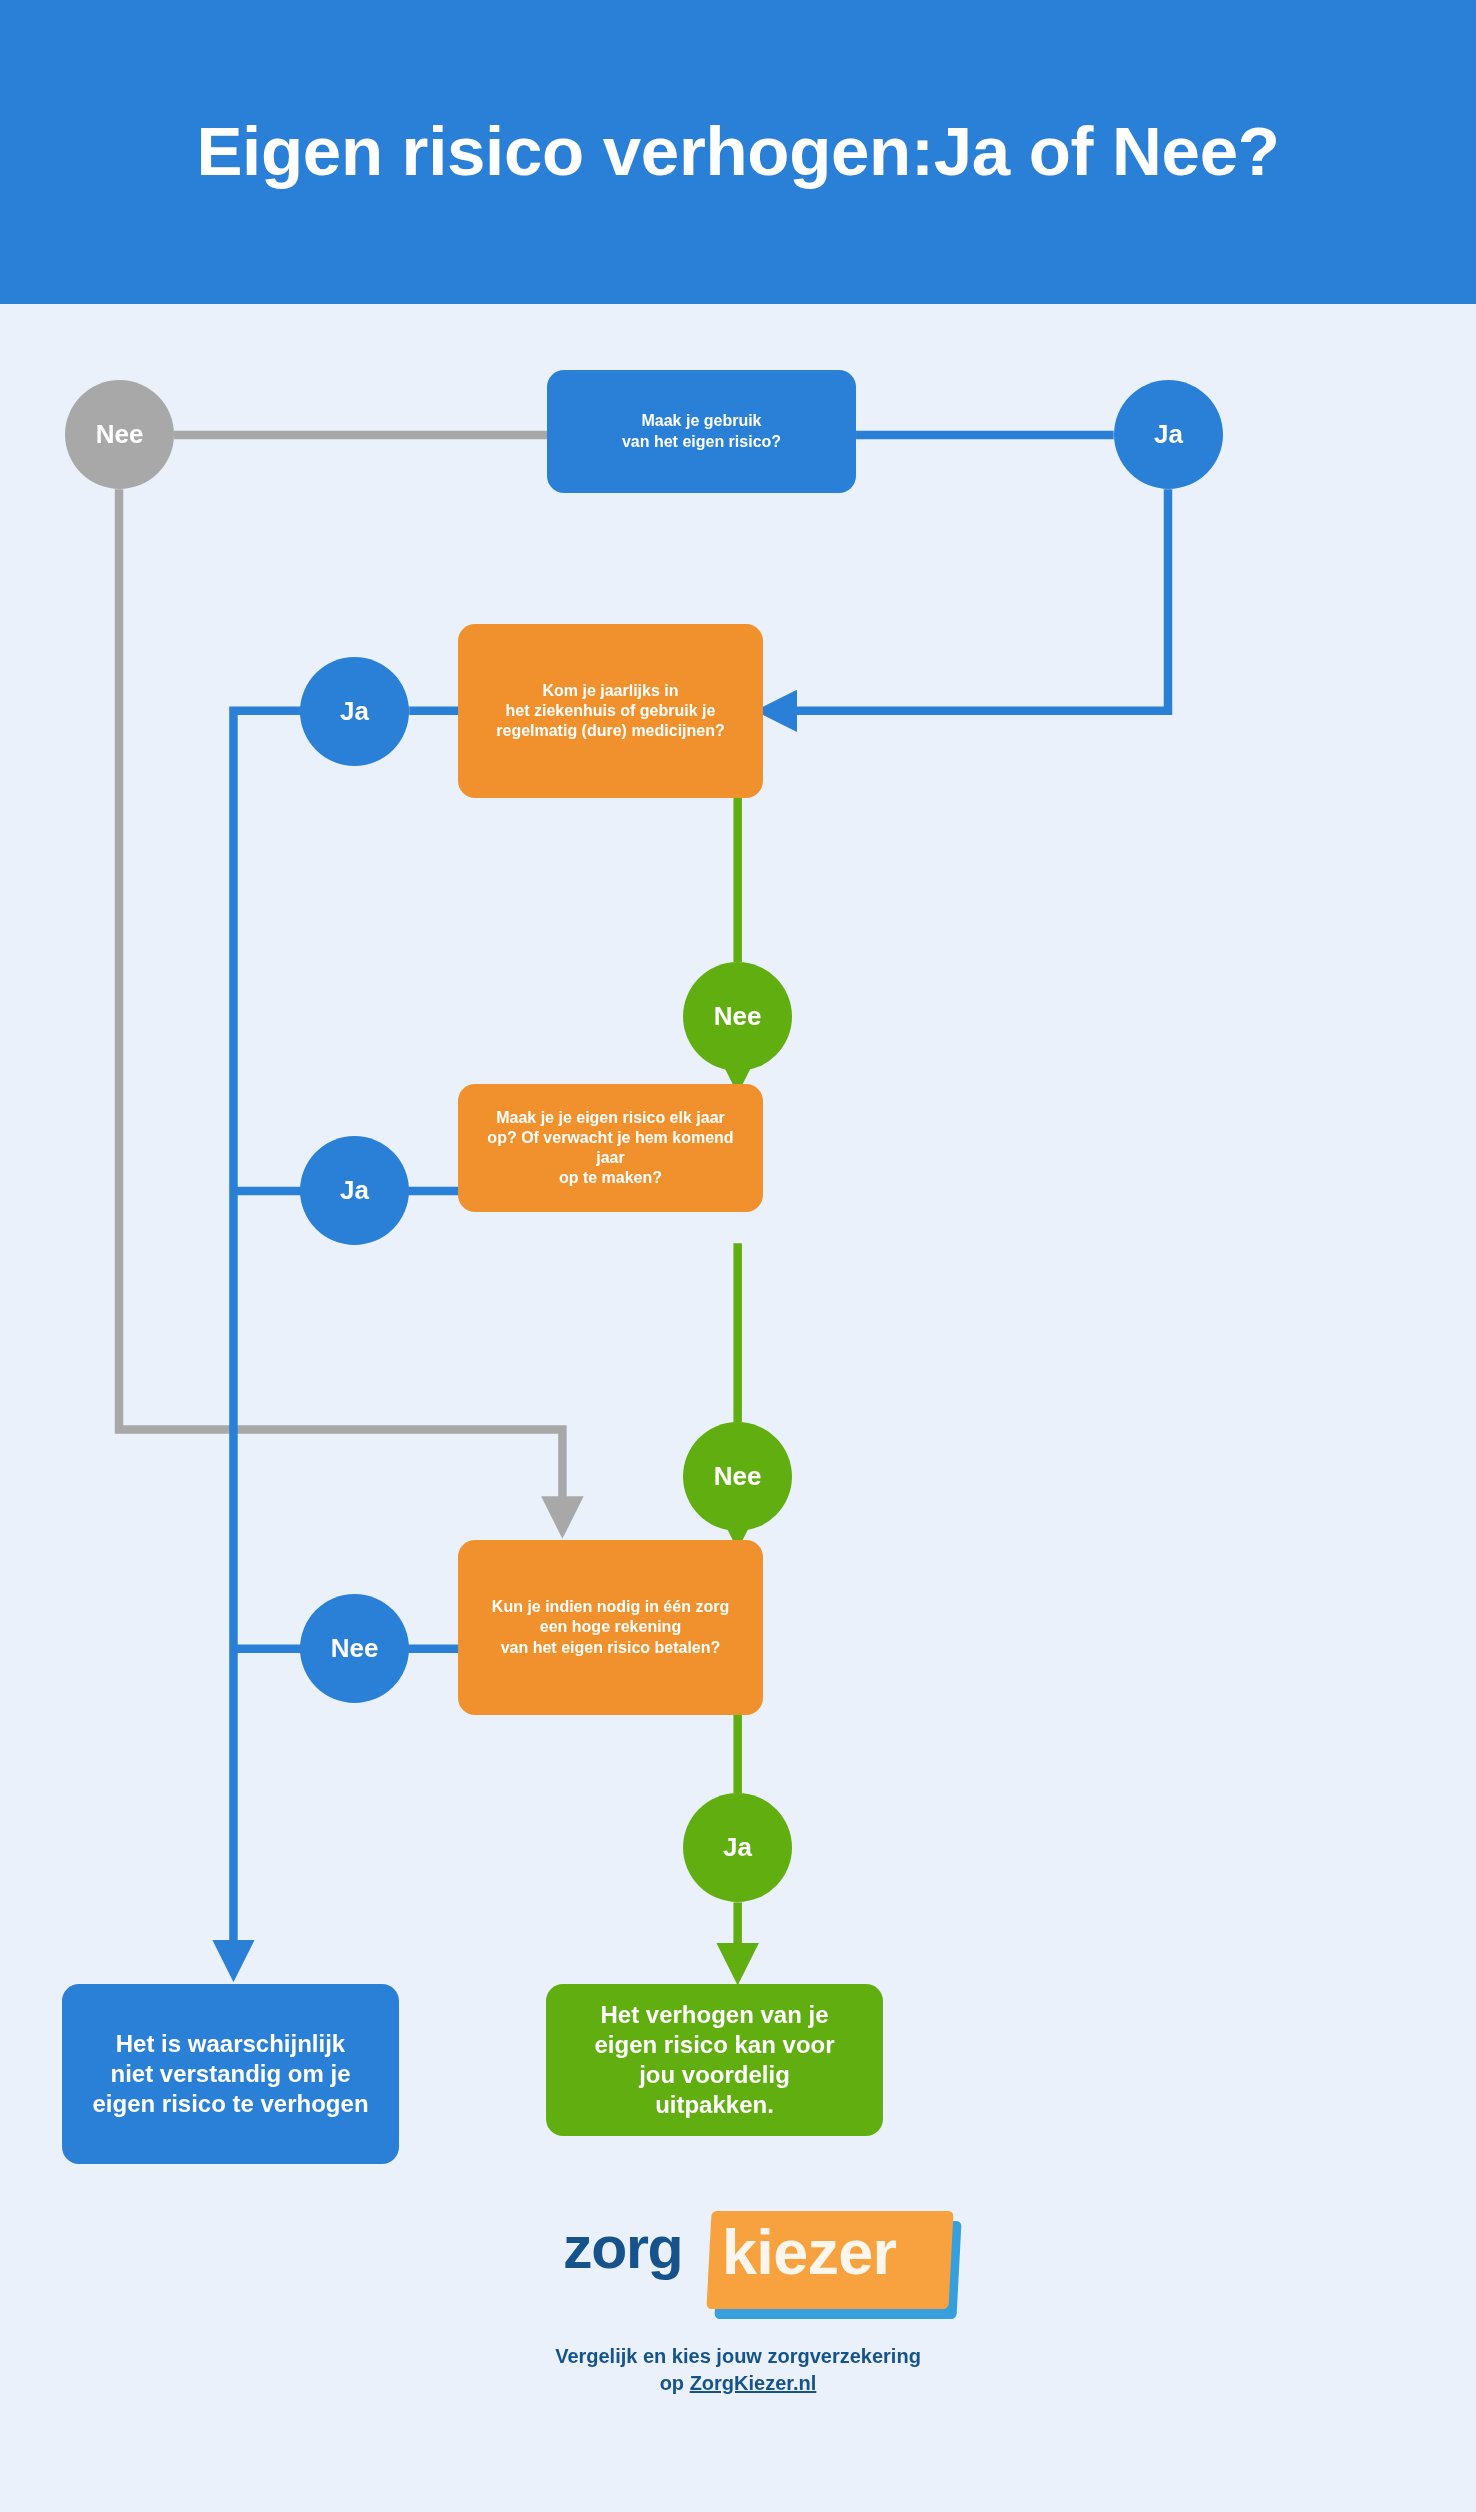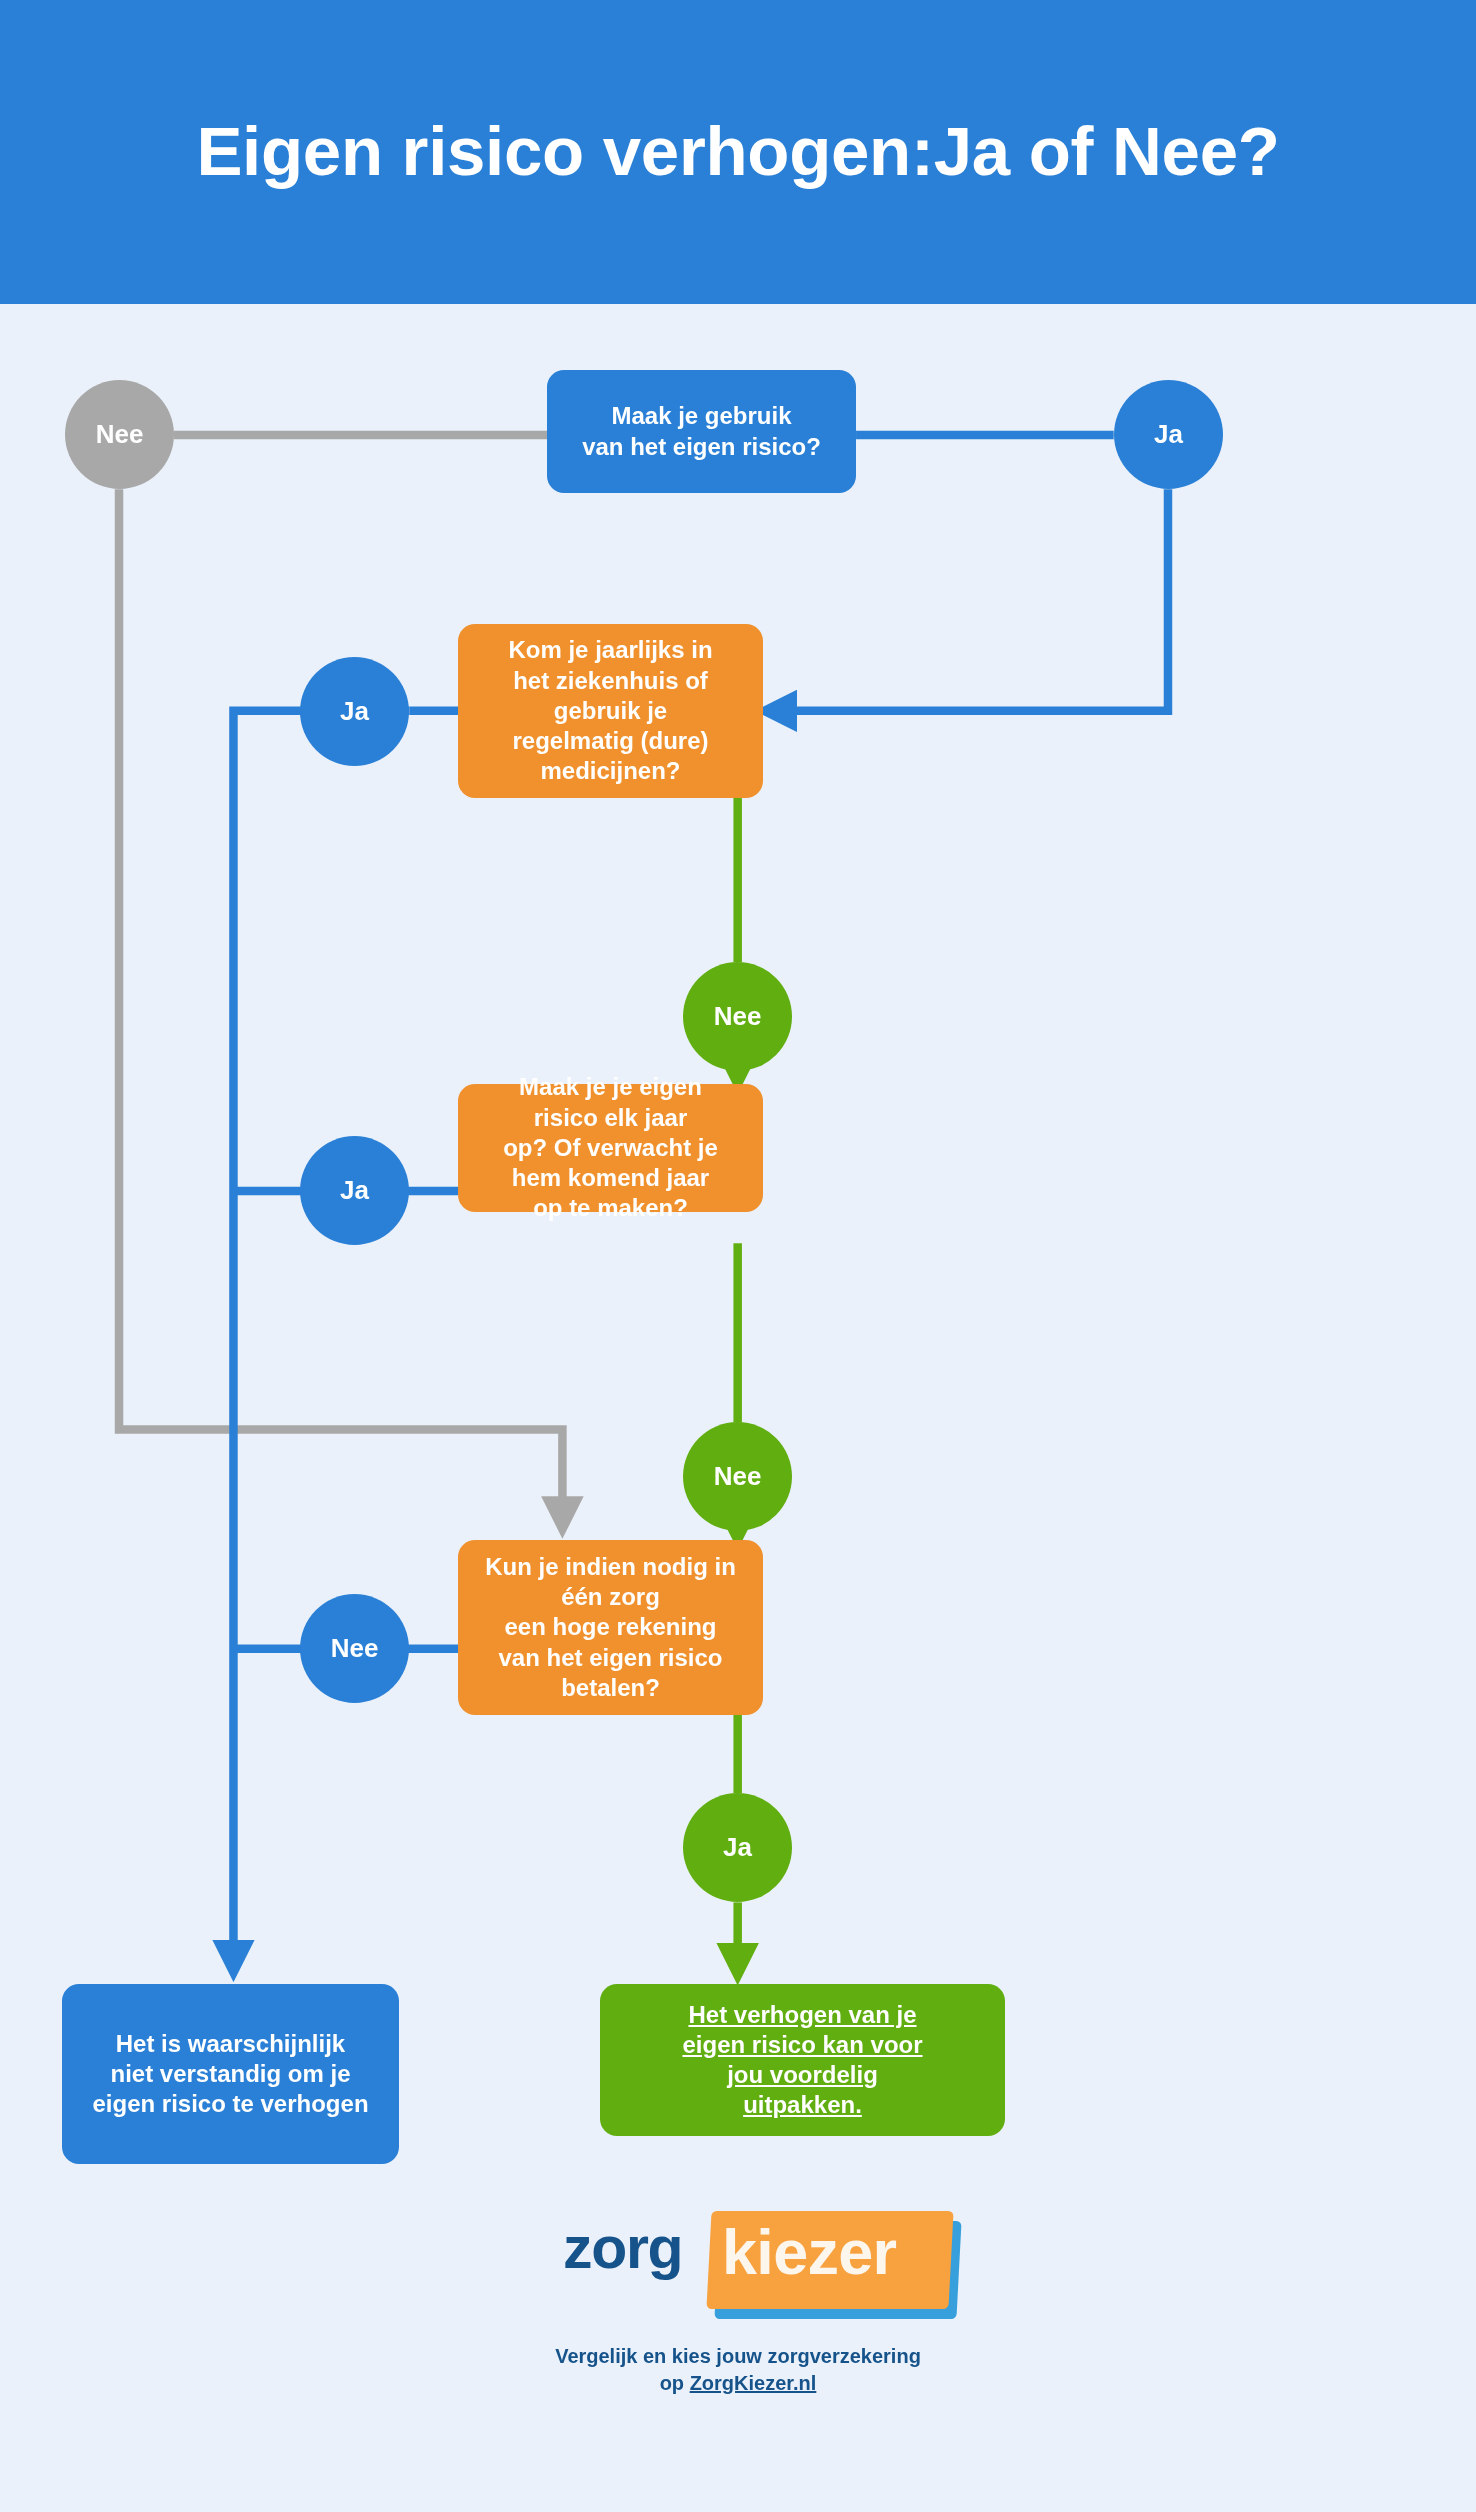--- a/index.html
+++ b/index.html
@@ -51,21 +51,21 @@
 
   .circle { border-radius:50%; font-size:26px; }
   .c-gray  { background:#A8A8A8; }
   .c-blue  { background:#2A80D6; }
   .c-green { background:#61AE11; }
 
   .box-blue   { background:#2A80D6; }
   .box-orange { background:#F0912D; }
   .box-green  { background:#61AE11; }
 
-  .qtext { font-size:24px; padding:0 26px; white-space:pre-line; }
+  .qtext { font-size:16px; padding:0 26px; white-space:pre-line; }
   .otext { font-size:24px; padding:0 14.4px; white-space:pre-line; }
 
   
   #n-q1      { left:547px;  top:66px;  width:309px; height:123px; }
   #n-nee1    { left:65px;   top:76px;  width:109px; height:109px; }
   #n-ja1     { left:1114px; top:76px;  width:109px; height:109px; }
 
   #n-q2      { left:458px;  top:320px;  width:305px; height:174px; }
   #n-ja2     { left:300px;  top:353px;  width:109px; height:109px; }
 
@@ -75,21 +75,21 @@
   #n-ja3     { left:300px;  top:832px; width:109px; height:109px; }
 
   #n-nee3    { left:683px; top:1118px; width:109px; height:109px; }
 
   #n-q4      { left:458px;  top:1236px; width:305px; height:175px; }
   #n-nee4    { left:300px;  top:1290px; width:109px; height:109px; }
 
   #n-ja4     { left:683px; top:1489px; width:109px; height:109px; }
 
   #n-out-no  { left:62px;   top:1680px; width:337px; height:180px; }
-  #n-out-yes { left:600px;  top:1680px; width:405px; height:152px;text-decoration:underline; }
+  #n-out-yes { left:546px;  top:1680px; width:337px; height:152px; }
 
   
   #footer {
     position:absolute; left:0; top:1890px;
     width:1476px; height:318px;
     display:flex; flex-direction:column; align-items:center;
   }
   #logo {
     position:relative;
     width:458px; height:124px;

